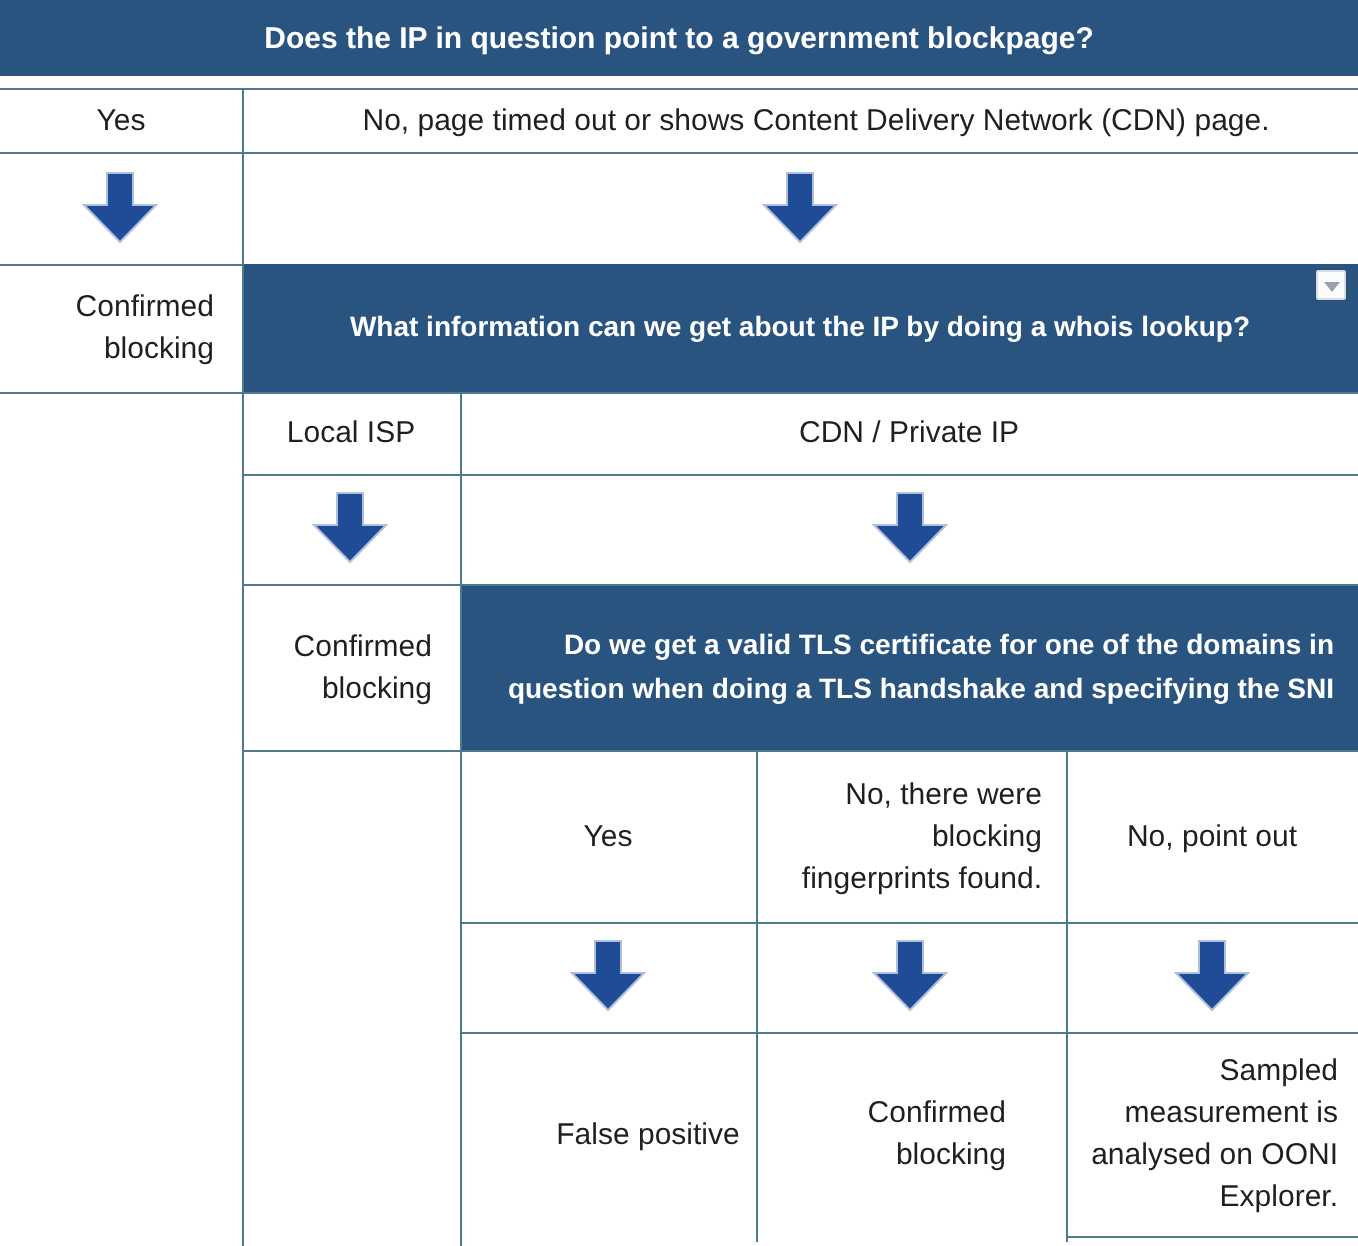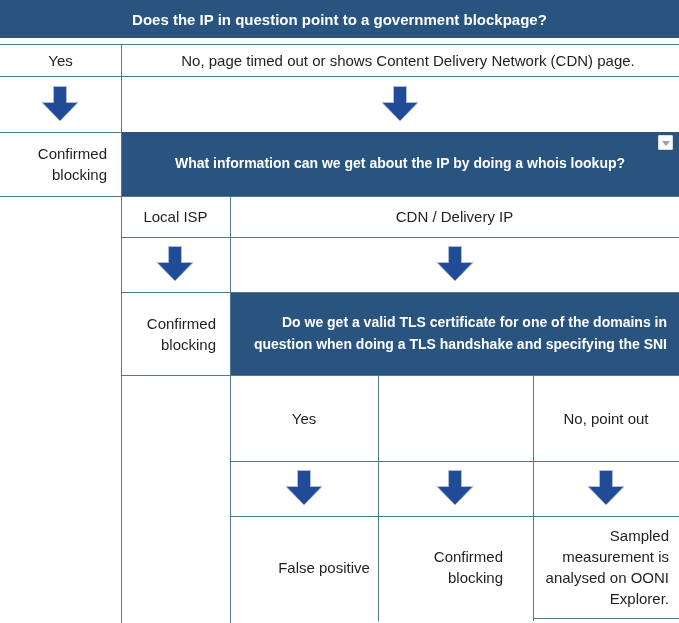--- a/index.html
+++ b/index.html
@@ -47,37 +47,38 @@
 
   <div class="cell bold" style="left:0;top:132px;width:121px;height:64px;padding:0 14px;">Confirmed blocking</div>
   <div class="cell blue" style="left:121px;top:132px;width:558px;height:64px;padding:0 20px;font-size:14px;">
     <span>What information can we get about the IP by doing a whois lookup?</span>
     <span class="dd-icon">
         <span class="tri"></span>
       </span>
   </div>
 
   <div class="cell" style="left:121px;top:196px;width:109px;height:41px;">Local ISP</div>
-  <div class="cell" style="left:230px;top:196px;width:449px;height:41px;">CDN / Delivery IP</div>
+  <div class="cell" style="left:230px;top:196px;width:449px;height:41px;">CDN / Private IP</div>
 
   <div class="arrow" style="left:156px;top:246px;">
     <svg viewBox="0 0 38 36">
         <polygon points="12.5,0.5 25.5,0.5 25.5,16.5 37,16.5 19,35 1,16.5 12.5,16.5" fill="var(--arrow-fill)" stroke="var(--arrow-edge)" stroke-width="1"></polygon>
       </svg>
   </div>
   <div class="arrow" style="left:436px;top:246px;">
     <svg viewBox="0 0 38 36">
         <polygon points="12.5,0.5 25.5,0.5 25.5,16.5 37,16.5 19,35 1,16.5 12.5,16.5" fill="var(--arrow-fill)" stroke="var(--arrow-edge)" stroke-width="1"></polygon>
       </svg>
   </div>
 
   <div class="cell bold" style="left:121px;top:292px;width:109px;height:83px;padding:0 14px;">Confirmed blocking</div>
   <div class="cell blue" style="left:230px;top:292px;width:449px;height:83px;padding:0 12px;font-size:14px;line-height:1.55;">Do we get a valid TLS certificate for one of the domains in question when doing a TLS handshake and specifying the SNI</div>
 
   <div class="cell" style="left:230px;top:375px;width:148px;height:86px;">Yes</div>
+  <div class="cell" style="left:378px;top:375px;width:155px;height:86px;padding:0 12px;">No, there were blocking fingerprints found.</div>
   <div class="cell" style="left:533px;top:375px;width:146px;height:86px;">No, point out</div>
 
   <div class="arrow" style="left:285px;top:470px;">
     <svg viewBox="0 0 38 36">
         <polygon points="12.5,0.5 25.5,0.5 25.5,16.5 37,16.5 19,35 1,16.5 12.5,16.5" fill="var(--arrow-fill)" stroke="var(--arrow-edge)" stroke-width="1"></polygon>
       </svg>
   </div>
   <div class="arrow" style="left:436px;top:470px;">
     <svg viewBox="0 0 38 36">
         <polygon points="12.5,0.5 25.5,0.5 25.5,16.5 37,16.5 19,35 1,16.5 12.5,16.5" fill="var(--arrow-fill)" stroke="var(--arrow-edge)" stroke-width="1"></polygon>

